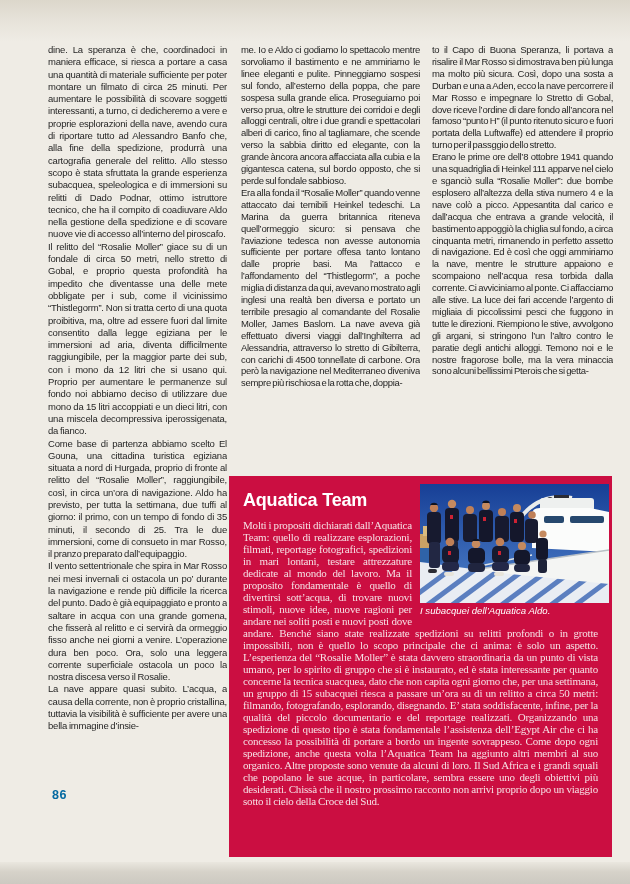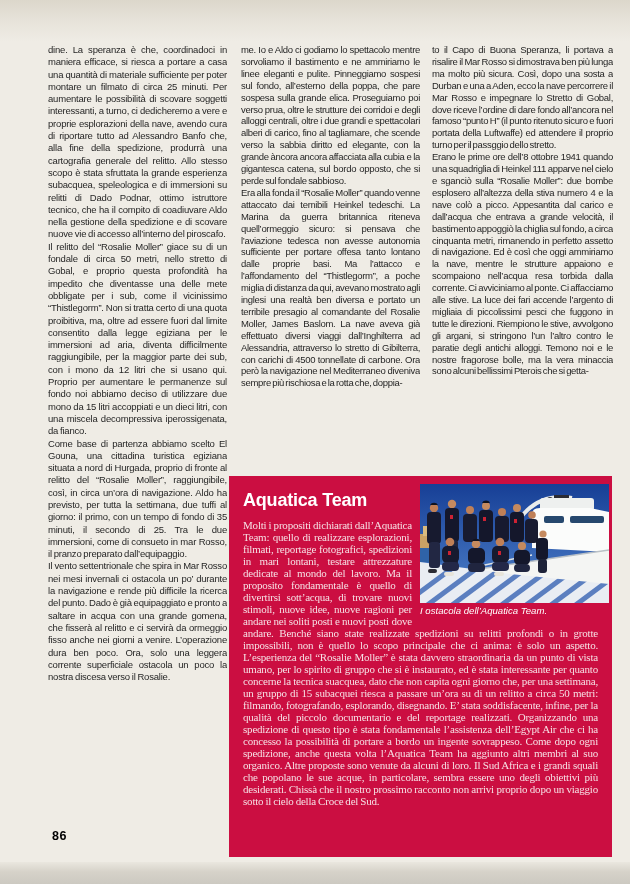--- a/index.html
+++ b/index.html
@@ -14,22 +14,22 @@
     background:linear-gradient(180deg,#eae7df 0%,#d6d2c9 45%,#ccc9c1 100%);}
 
   .col{position:absolute;top:44px;z-index:1;color:#262626;
     font-size:9.5px;line-height:12.3px;text-align:justify;
     letter-spacing:-0.2px;word-spacing:-0.6px;hyphens:auto;overflow:hidden;}
   .col p{margin:0;}
   .col1{left:48px;width:179px;height:762px;}
   .col2{left:241px;width:179px;height:428px;line-height:11.9px;letter-spacing:-0.3px;word-spacing:-1px;}
   .col3{left:432px;width:181px;height:428px;line-height:11.9px;letter-spacing:-0.3px;word-spacing:-1px;}
 
-  .page-number{position:absolute;left:52px;top:829px;z-index:3;
-    font-size:12.5px;font-weight:bold;color:#000000;letter-spacing:0.5px;}
+  .page-number{position:absolute;left:52px;top:788px;z-index:3;
+    font-size:12.5px;font-weight:bold;color:#0369a1;letter-spacing:0.5px;}
 
   .aq-box{position:absolute;left:229px;top:476px;width:383px;height:381px;z-index:2;
     background:#cb0e41;box-sizing:border-box;padding:6px 14px 14px 14px;overflow:hidden;}
   .aq-photo-wrap{float:right;width:189px;margin:2px -11px 4px 8px;}
   .aq-photo{width:189px;height:119px;display:block;}
   .aq-caption{color:#ffffff;font-style:italic;font-size:9.6px;line-height:12px;
     margin-top:2px;letter-spacing:0;}
   .aq-title{color:#ffffff;font-size:18px;font-weight:bold;letter-spacing:-0.2px;
     margin:8px 0 8px 0;}
   .aq-body{color:#f6dfe4;font-size:11px;line-height:12px;text-align:justify;
@@ -41,20 +41,21 @@
 <body>
 
 <div class="canvas">
   <div class="top-shade"></div>
 
   <div class="col col1">
     <p>dine. La speranza è che, coordinadoci in maniera efficace, si riesca a portare a casa una quantità di materiale sufficiente per poter montare un filmato di circa 25 minuti. Per aumentare le possibilità di scovare soggetti interessanti, a turno, ci dedicheremo a vere e proprie esplorazioni della nave, avendo cura di riportare tutto ad Alessandro Banfo che, alla fine della spedizione, produrrà una cartografia generale del relitto. Allo stesso scopo è stata sfruttata la grande esperienza subacquea, speleologica e di immersioni su relitti di Dado Podnar, ottimo istruttore tecnico, che ha il compito di coadiuvare Aldo nella gestione della spedizione e di scovare nuove vie di accesso all’interno del piroscafo.</p>
     <p>Il relitto del “Rosalie Moller” giace su di un fondale di circa 50 metri, nello stretto di Gobal, e proprio questa profondità ha impedito che diventasse una delle mete obbligate per i sub, come il vicinissimo “Thistlegorm”. Non si tratta certo di una quota proibitiva, ma, oltre ad essere fuori dal limite consentito dalla legge egiziana per le immersioni ad aria, diventa difficilmente raggiungibile, per la maggior parte dei sub, con i mono da 12 litri che si usano qui. Proprio per aumentare le permanenze sul fondo noi abbiamo deciso di utilizzare due mono da 15 litri accoppiati e un dieci litri, con una miscela decompressiva iperossigenata, da fianco.</p>
     <p>Come base di partenza abbiamo scelto El Gouna, una cittadina turistica egiziana situata a nord di Hurgada, proprio di fronte al relitto del “Rosalie Moller”, raggiungibile, così, in circa un’ora di navigazione. Aldo ha previsto, per tutta la settimana, due tuffi al giorno: il primo, con un tempo di fondo di 35 minuti, il secondo di 25. Tra le due immersioni, come di consueto in mar Rosso, il pranzo preparato dall’equipaggio.</p>
     <p>Il vento settentrionale che spira in Mar Rosso nei mesi invernali ci ostacola un po’ durante la navigazione e rende più difficile la ricerca del punto. Dado è già equipaggiato e pronto a saltare in acqua con una grande gomena, che fisserà al relitto e ci servirà da ormeggio fisso anche nei giorni a venire. L’operazione dura ben poco. Ora, solo una leggera corrente superficiale ostacola un poco la nostra discesa verso il Rosalie.</p>
+    <p>La nave appare quasi subito. L’acqua, a causa della corrente, non è proprio cristallina, tuttavia la visibilità è sufficiente per avere una bella immagine d’insie-</p>
   </div>
 
   <div class="col col2">
     <p>me. Io e Aldo ci godiamo lo spettacolo mentre sorvoliamo il bastimento e ne ammiriamo le linee eleganti e pulite. Pinneggiamo sospesi sul fondo, all’esterno della poppa, che pare sospesa sulla grande elica. Proseguiamo poi verso prua, oltre le strutture dei corridoi e degli alloggi centrali, oltre i due grandi e spettacolari alberi di carico, fino al tagliamare, che scende verso la sabbia diritto ed elegante, con la grande àncora ancora affacciata alla cubia e la gigantesca catena, sul bordo opposto, che si perde sul fondale sabbioso.</p>
     <p>Era alla fonda il “Rosalie Moller” quando venne attaccato dai temibili Heinkel tedeschi. La Marina da guerra britannica riteneva quell’ormeggio sicuro: si pensava che l’aviazione tedesca non avesse autonomia sufficiente per portare offesa tanto lontano dalle proprie basi. Ma l’attacco e l’affondamento del “Thistlegorm”, a poche miglia di distanza da qui, avevano mostrato agli inglesi una realtà ben diversa e portato un terribile presagio al comandante del Rosalie Moller, James Baslom. La nave aveva già effettuato diversi viaggi dall’Inghilterra ad Alessandria, attraverso lo stretto di Gibilterra, con carichi di 4500 tonnellate di carbone. Ora però la navigazione nel Mediterraneo diveniva sempre più rischiosa e la rotta che, doppia-</p>
   </div>
 
   <div class="col col3">
     <p>to il Capo di Buona Speranza, li portava a risalire il Mar Rosso si dimostrava ben più lunga ma molto più sicura. Così, dopo una sosta a Durban e una a Aden, ecco la nave percorrere il Mar Rosso e impegnare lo Stretto di Gobal, dove riceve l’ordine di dare fondo all’ancora nel famoso “punto H” (il punto ritenuto sicuro e fuori portata della Luftwaffe) ed attendere il proprio turno per il passggio dello stretto.</p>
     <p>Erano le prime ore dell’8 ottobre 1941 quando una squadriglia di Heinkel 111 apparve nel cielo e sganciò sulla “Rosalie Moller”: due bombe esplosero all’altezza della stiva numero 4 e la nave colò a picco. Appesantita dal carico e dall’acqua che entrava a grande velocità, il bastimento appoggiò la chiglia sul fondo, a circa cinquanta metri, rimanendo in perfetto assetto di navigazione. Ed è così che oggi ammiriamo la nave, mentre le strutture appaiono e scompaiono nell’acqua resa torbida dalla corrente. Ci avviciniamo al ponte. Ci affacciamo alle stive. La luce dei fari accende l’argento di migliaia di piccolissimi pesci che fuggono in tutte le direzioni. Riempiono le stive, avvolgono gli argani, si stringono l’un l’altro contro le paratie degli antichi alloggi. Temono noi e le nostre fragorose bolle, ma la vera minaccia sono alcuni bellissimi Pterois che si getta-</p>
@@ -161,21 +162,21 @@
           <g>
               <circle cx="102" cy="62" r="4.1" fill="#c58a5f"></circle>
               <rect x="94" y="66" width="16" height="15" rx="5" fill="#14172b"></rect>
               <rect x="94" y="80" width="16" height="8" rx="4" fill="#20253f"></rect>
             </g>
           <rect x="24" y="88" width="10" height="4" rx="2" fill="#e8e4da"></rect>
           <rect x="74" y="88" width="10" height="4" rx="2" fill="#e8e4da"></rect>
           <rect x="8" y="85" width="9" height="4" rx="2" fill="#2a2a33"></rect>
         </g>
       </svg>
-      <div class="aq-caption">I ostacola dell’Aquatica Team.</div>
+      <div class="aq-caption">I subacquei dell’Aquatica Aldo.</div>
     </div>
     <h2 class="aq-title">Aquatica Team</h2>
     <p class="aq-body">Molti i propositi dichiarati dall’Aquatica Team: quello di realizzare esplorazioni, filmati, reportage fotografici, spedizioni in mari lontani, testare attrezzature dedicate al mondo del lavoro. Ma il proposito fondamentale è quello di divertirsi sott’acqua, di trovare nuovi stimoli, nuove idee, nuove ragioni per andare nei soliti posti e nuovi posti dove andare. Benché siano state realizzate spedizioni su relitti profondi o in grotte impossibili, non è quello lo scopo principale che ci anima: è solo un aspetto. L’esperienza del “Rosalie Moller” è stata davvero straordinaria da un punto di vista umano, per lo spirito di gruppo che si è instaurato, ed è stata interessante per quanto concerne la tecnica suacquea, dato che non capita ogni giorno che, per una settimana, un gruppo di 15 subacquei riesca a passare un’ora su di un relitto a circa 50 metri: filmando, fotografando, esplorando, disegnando. E’ stata soddisfacente, infine, per la qualità del piccolo documentario e del reportage realizzati. Organizzando una spedizione di questo tipo è stata fondamentale l’assistenza dell’Egypt Air che ci ha concesso la possibilità di portare a bordo un ingente sovrappeso. Come dopo ogni spedizione, anche questa volta l’Aquatica Team ha aggiunto altri membri al suo organico. Altre proposte sono venute da alcuni di loro. Il Sud Africa e i grandi squali che popolano le sue acque, in particolare, sembra essere uno degli obiettivi più desiderati. Chissà che il nostro prossimo racconto non arrivi proprio dopo un viaggio sotto il cielo della Croce del Sud.</p>
   </div>
 
   <div class="page-number">86</div>
   <div class="bottom-shade"></div>
 </div>
 
 </body></html>

